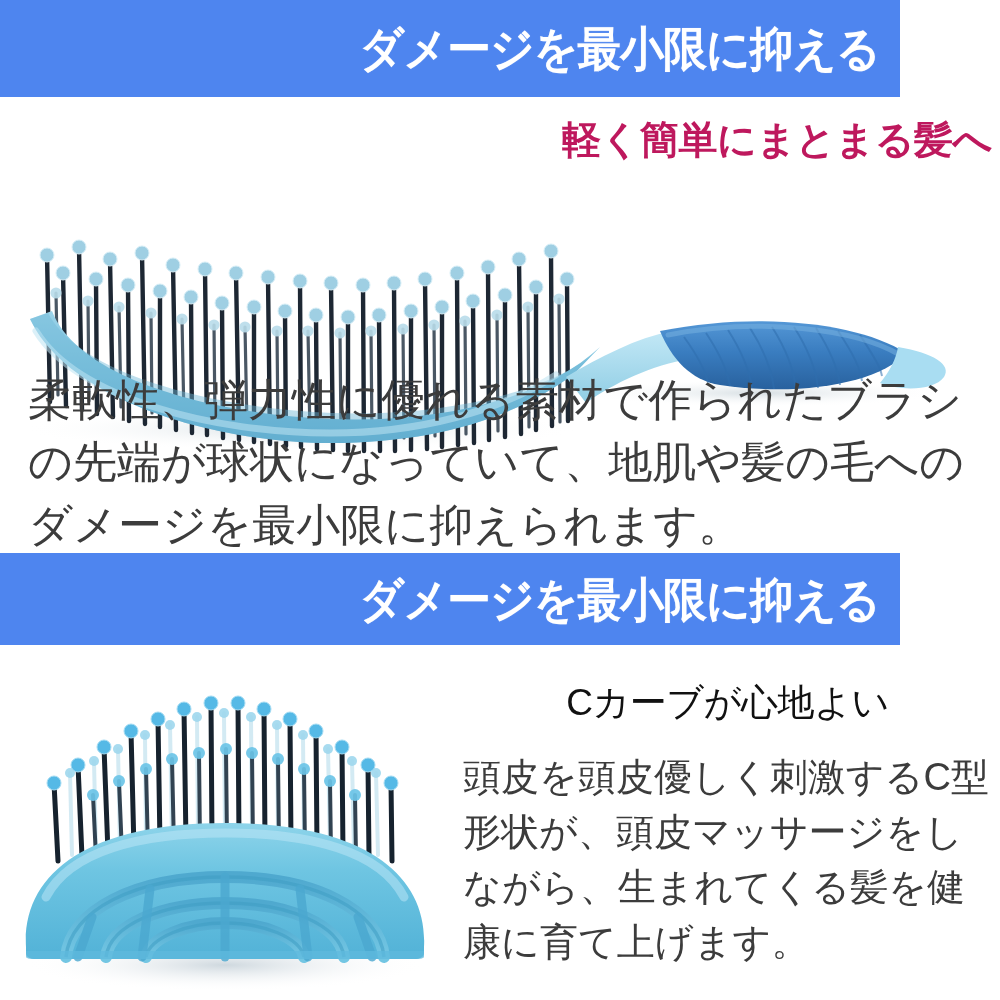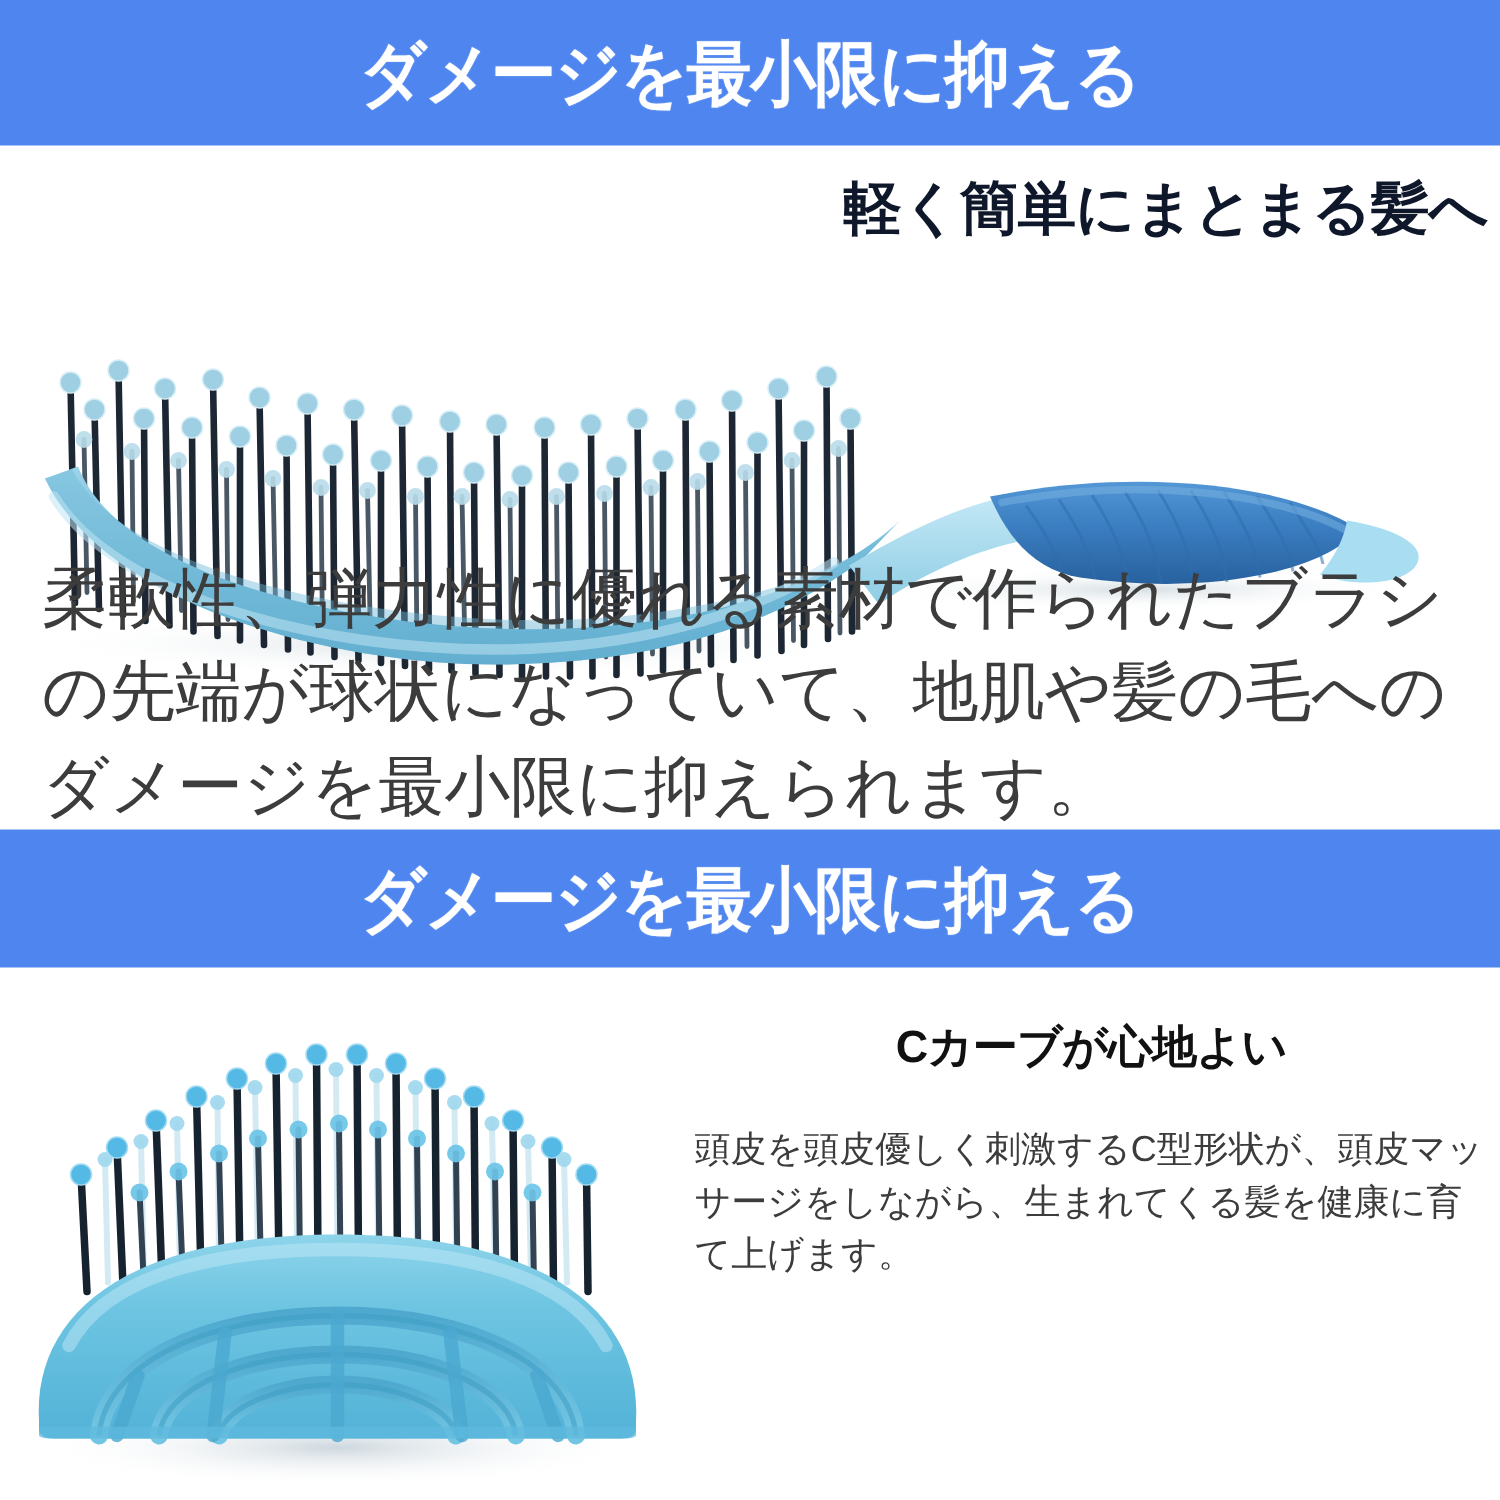--- a/index.html
+++ b/index.html
@@ -18,25 +18,25 @@
     position: relative;
     width: 1000px;
     height: 1000px;
     background: #ffffff;
   }
 
   
   .banner {
     position: absolute;
     left: 0;
-    width: 1000px;
+    width: 900px;
     background: #4e85ef;
     display: flex;
     align-items: center;
-    justify-content: center;
+    justify-content: flex-end;
     box-sizing: border-box;
   }
   .banner-text {
     color: #ffffff;
     font-weight: bold;
     font-size: 47px;
     letter-spacing: -1px;
     transform: scaleX(0.93);
     transform-origin: center center;
     white-space: nowrap;
@@ -57,21 +57,21 @@
   #heading-1 {
     position: absolute;
     top: 22px;
     left: 0;
     width: 1000px;
     text-align: right;
     padding-right: 8px;
     box-sizing: border-box;
     font-size: 39px;
     font-weight: bold;
-    color: #0f172a;
+    color: #be185d;
     letter-spacing: -0.5px;
     line-height: 1.1;
     white-space: nowrap;
   }
   #body-1 {
     position: absolute;
     top: 272px;
     left: 28px;
     width: 952px;
     font-size: 44px;
@@ -87,32 +87,32 @@
     left: 0;
     width: 1000px;
     height: 355px;
   }
   #heading-2 {
     position: absolute;
     top: 33px;
     left: 455px;
     width: 545px;
     text-align: center;
-    font-size: 30px;
-    font-weight: bold;
+    font-size: 37px;
+    font-weight: normal;
     color: #111111;
     letter-spacing: -0.5px;
     white-space: nowrap;
   }
   #body-2 {
     position: absolute;
     top: 105px;
     left: 463px;
     width: 530px;
-    font-size: 24px;
+    font-size: 38px;
     color: #3c3c3c;
     line-height: 1.45;
   }
 
   
   .product-figure {
     position: absolute;
     overflow: hidden;
   }
   #figure-1 {

